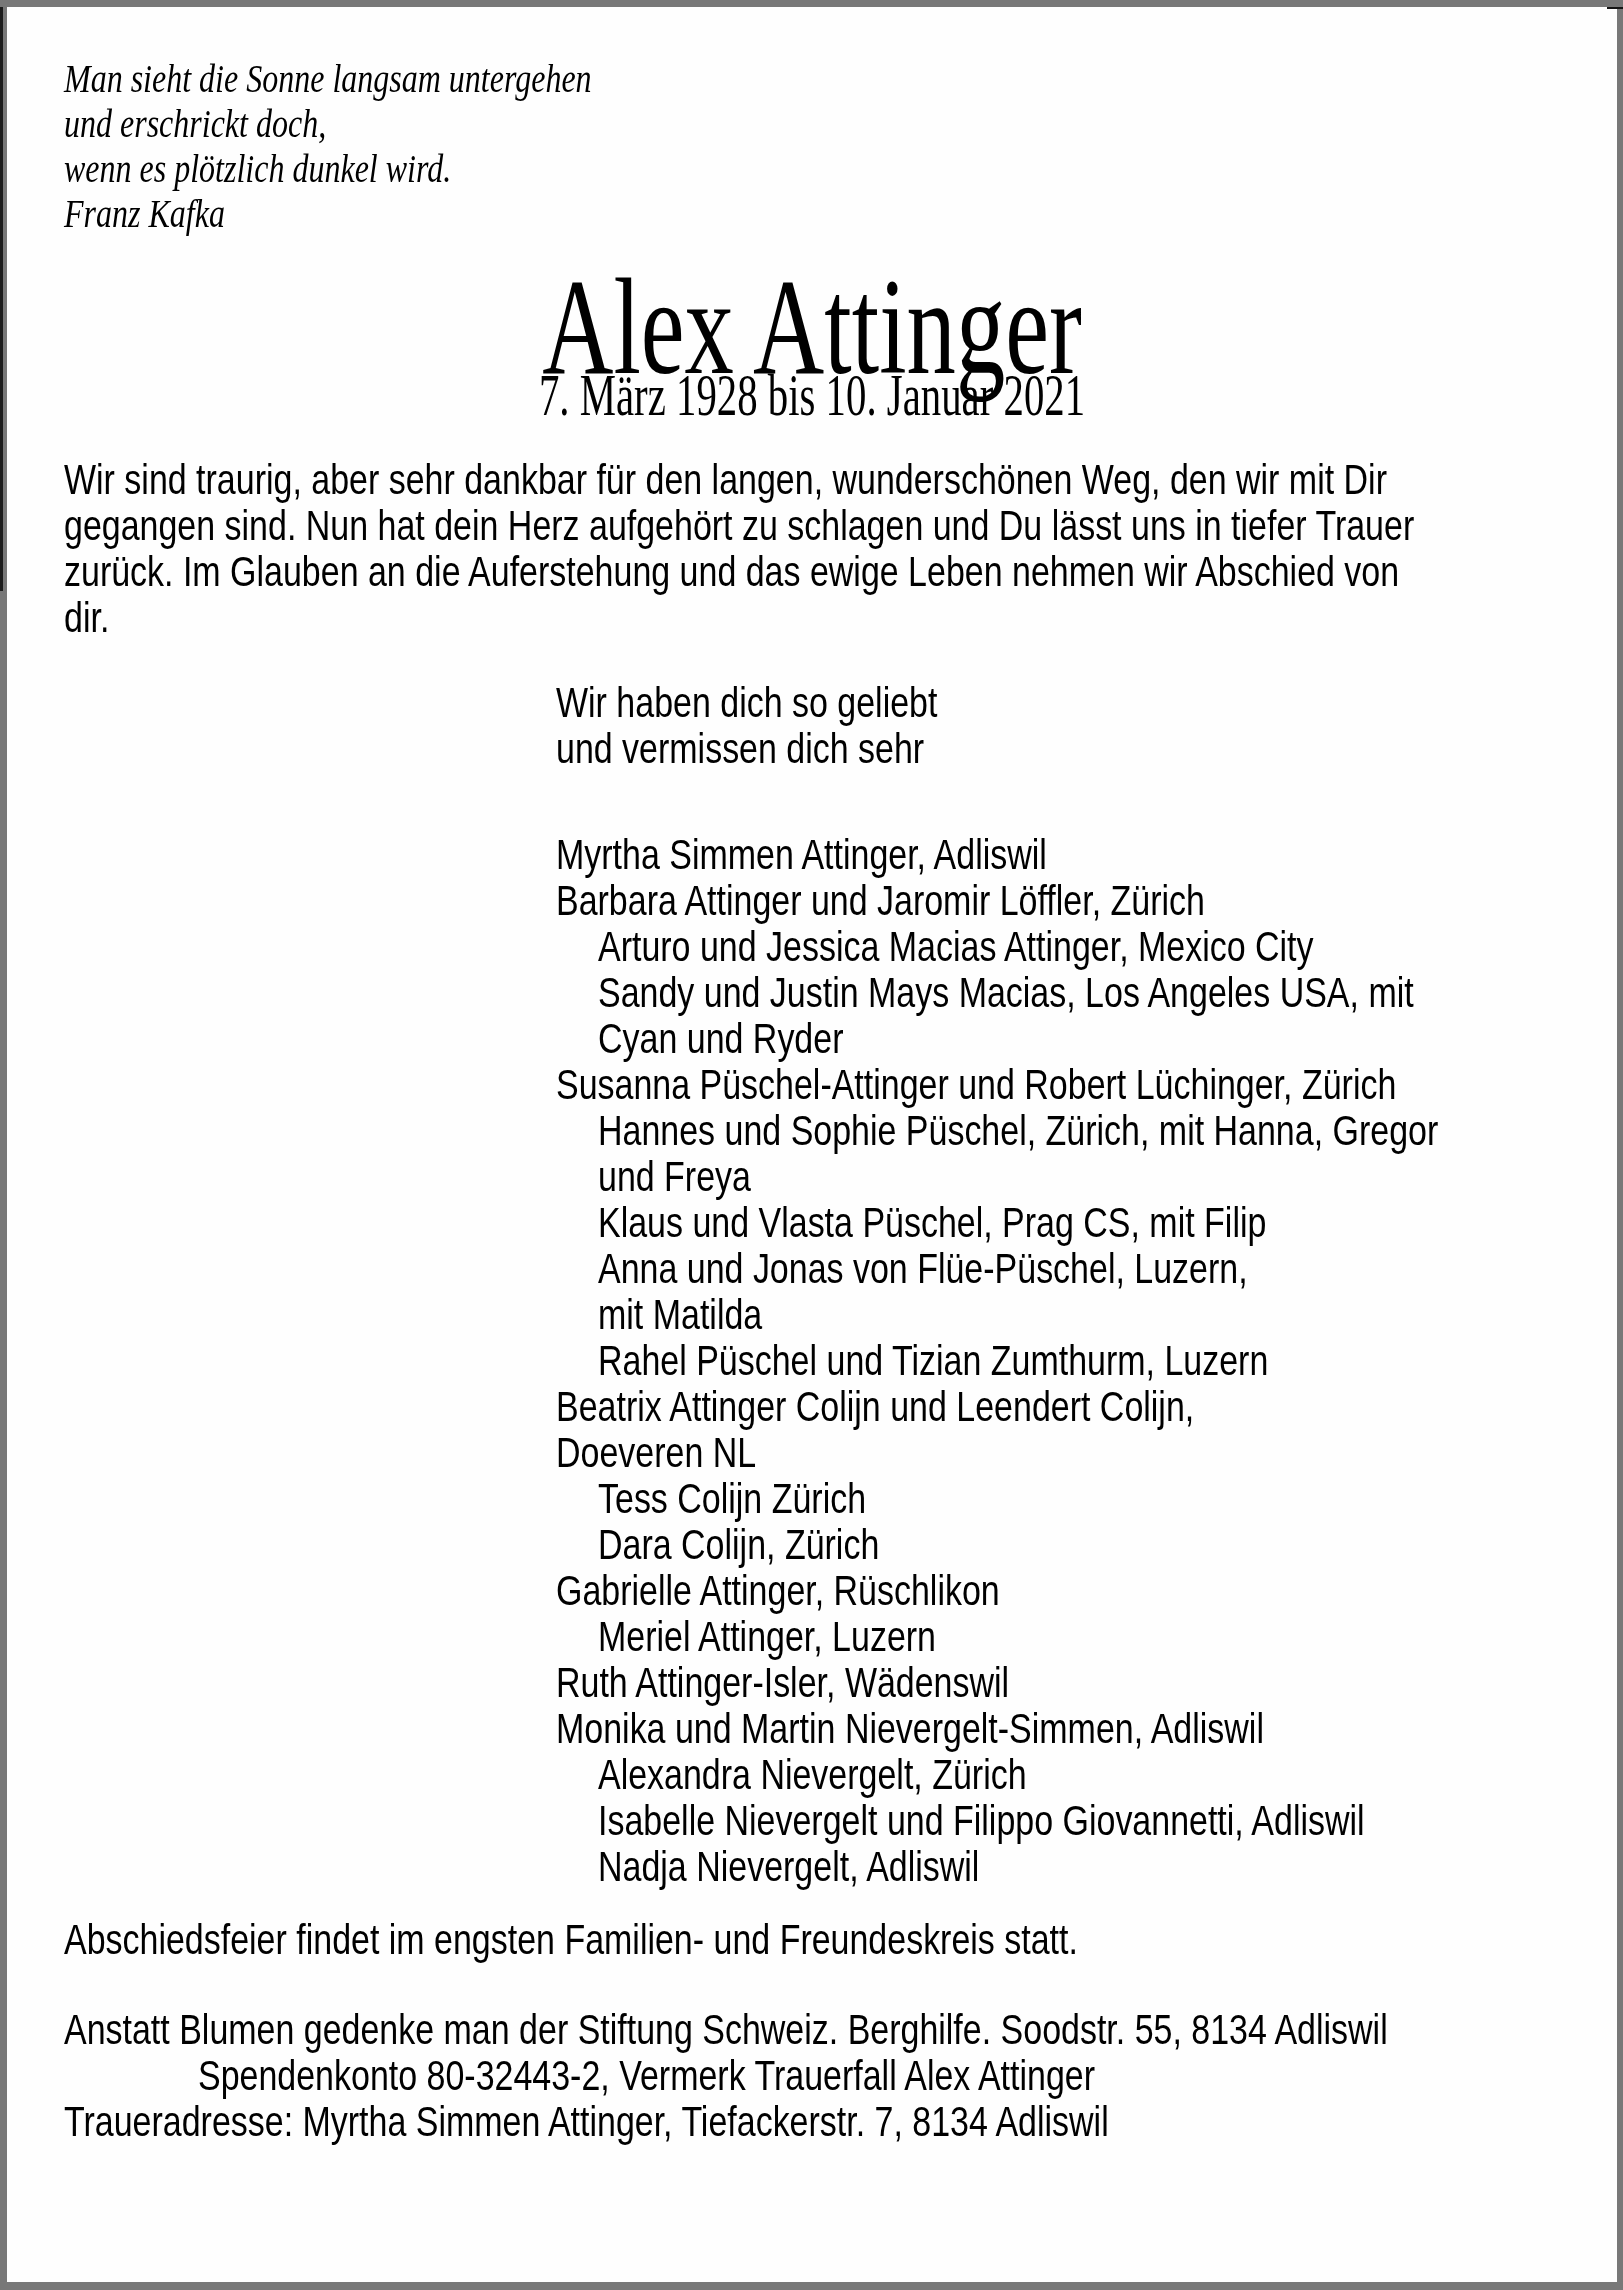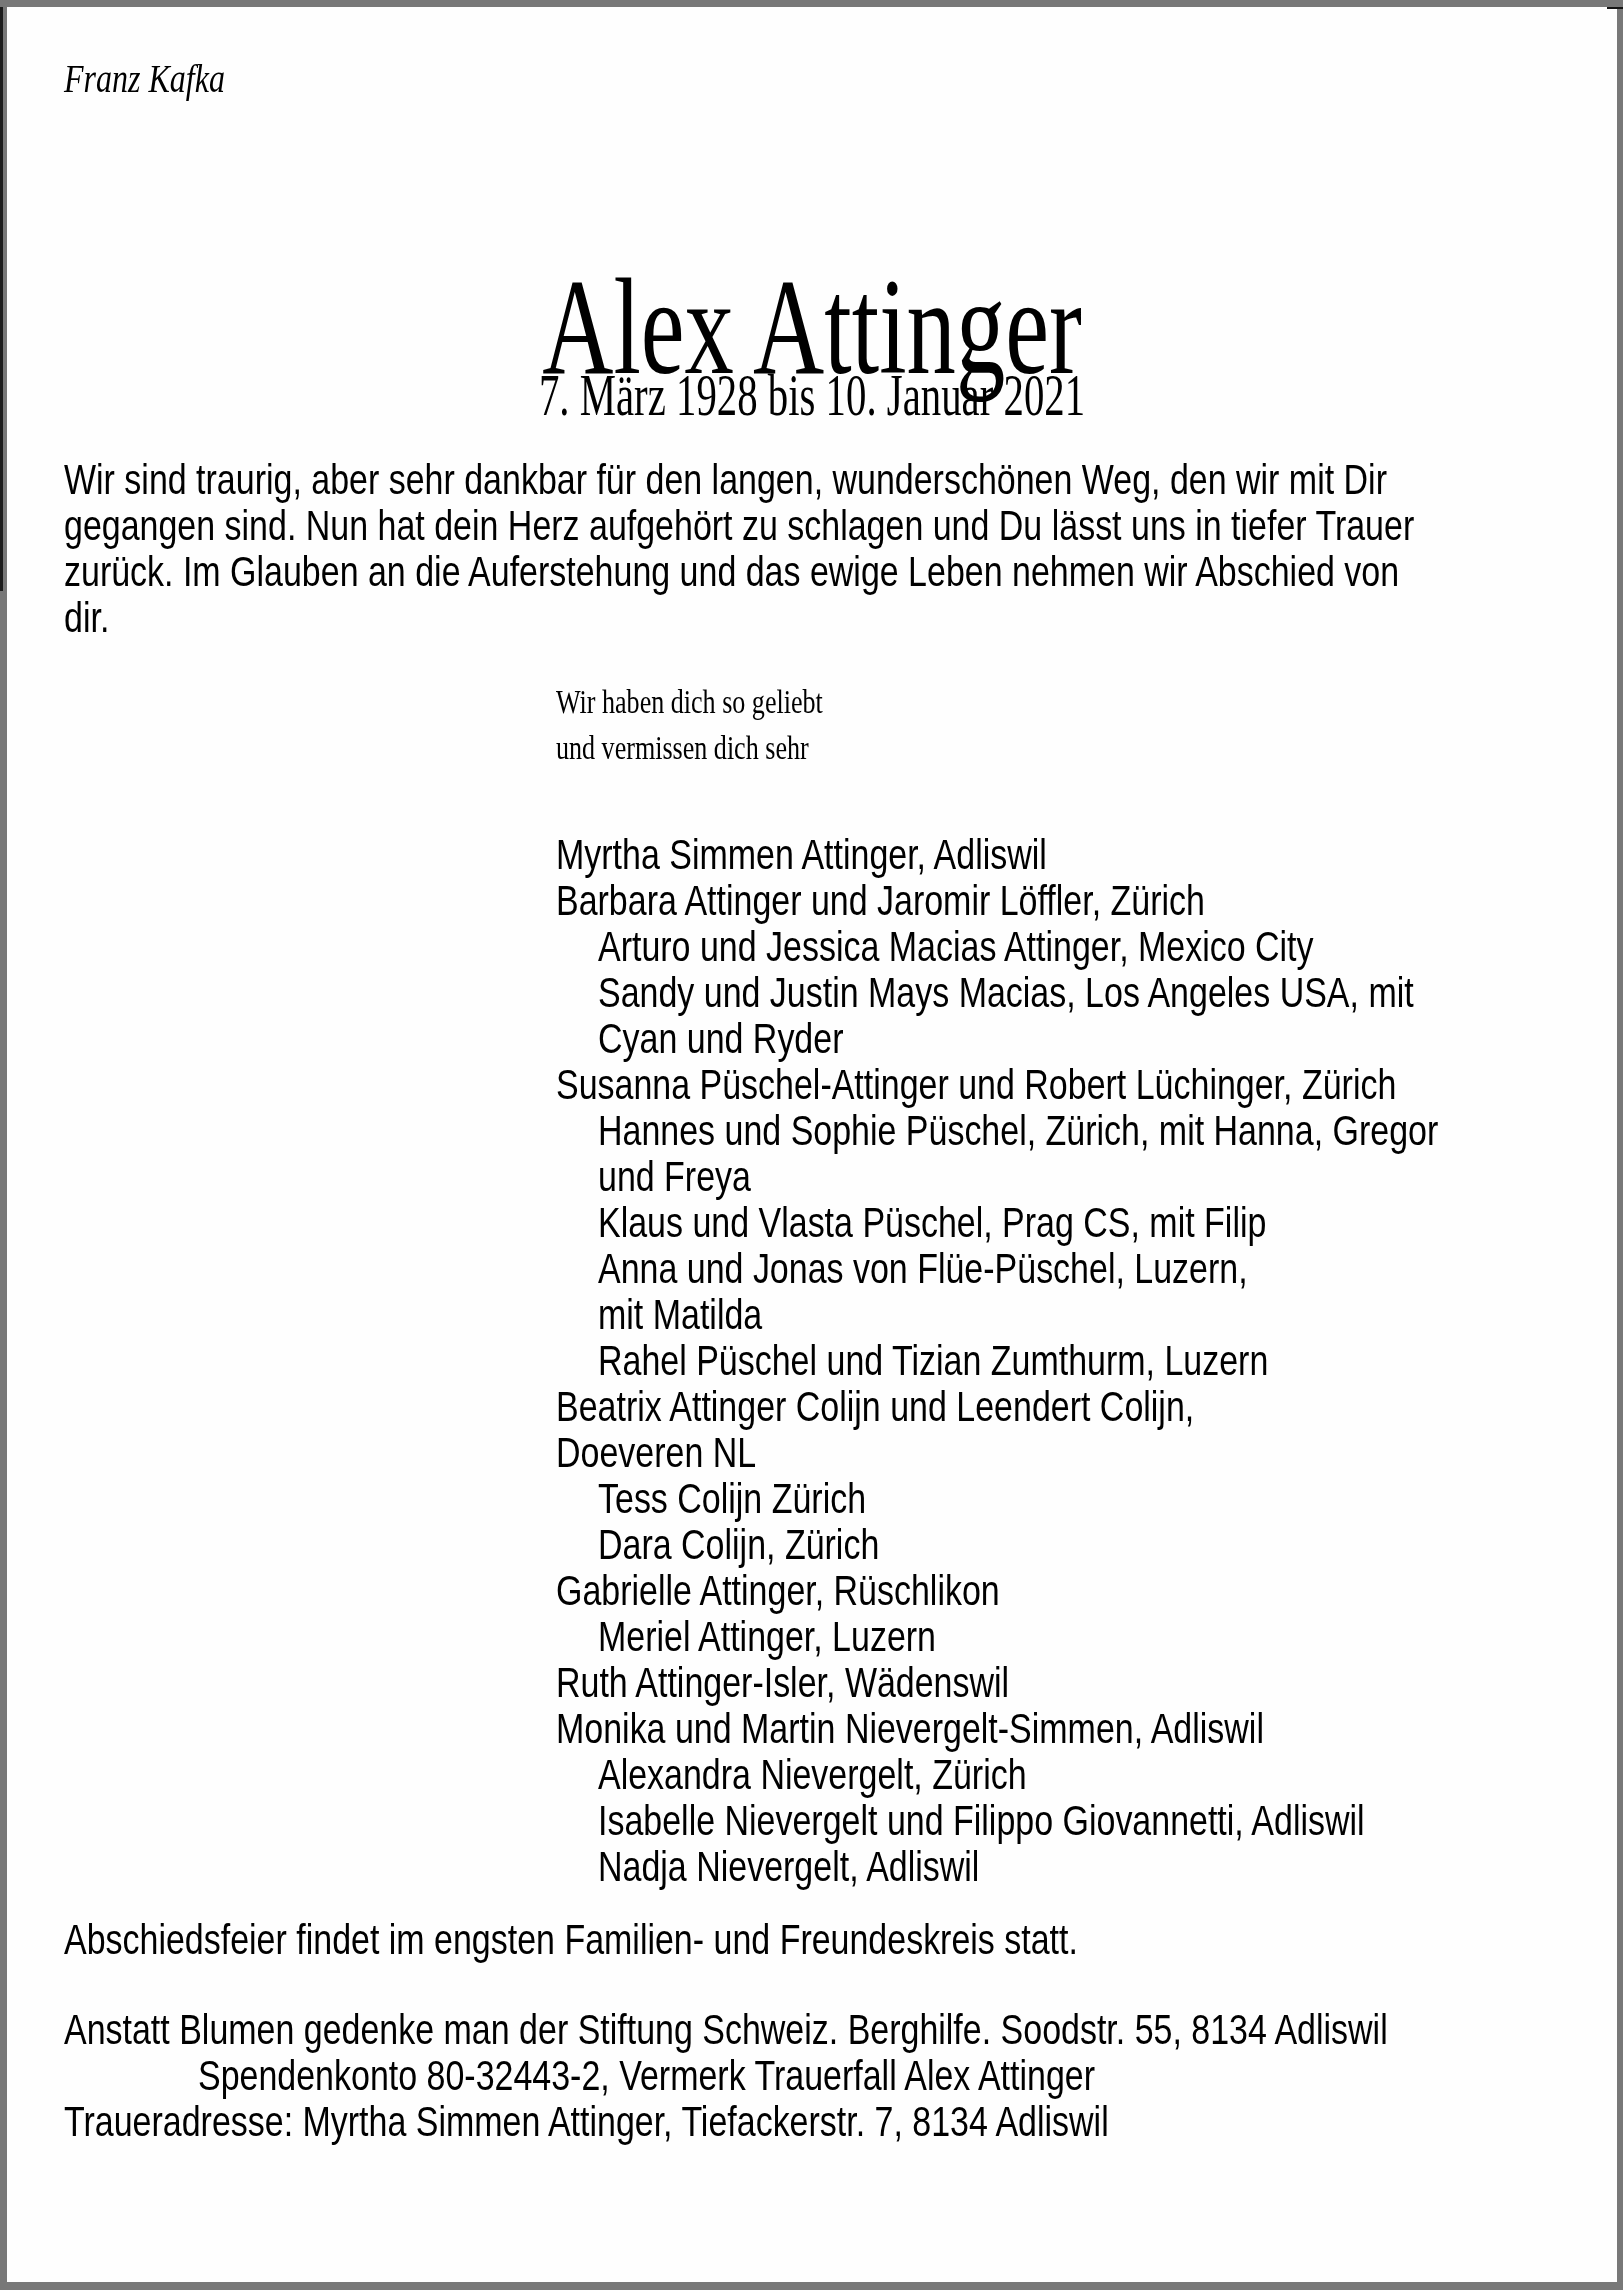--- a/index.html
+++ b/index.html
@@ -85,23 +85,22 @@
     position: absolute;
     left: 57px;
     top: 449px;
     font-size: 43px;
     line-height: 46px;
   }
   .tribute {
     position: absolute;
     left: 549px;
     top: 672px;
-    font-size: 33px;
-    line-height: 46px;
-    font-family: Liberation Serif, serif;
+    font-size: 43px;
+    line-height: 46px;
   }
   .family {
     position: absolute;
     left: 549px;
     top: 824px;
     font-size: 43px;
     line-height: 46px;
   }
   .family .ind {
     margin-left: 42px;
@@ -125,20 +124,25 @@
   }
 </style>
 </head>
 <body>
 
 <div class="canvas">
 
   <div class="sheet">
 
     <div class="quote">
+      <div>
+          <div class="row">Man sieht die Sonne langsam untergehen</div>
+          <div class="row">und erschrickt doch,</div>
+          <div class="row">wenn es plötzlich dunkel wird.</div>
+        </div>
       <div class="row">Franz Kafka</div>
     </div>
 
     <h1 class="title">Alex Attinger</h1>
 
     <div class="dates single">7. März 1928 bis 10. Januar 2021</div>
 
     <div class="bodypar sans">
         <div class="row">Wir sind traurig, aber sehr dankbar für den langen, wunderschönen Weg, den wir mit Dir</div>
         <div class="row">gegangen sind. Nun hat dein Herz aufgehört zu schlagen und Du lässt uns in tiefer Trauer</div>

